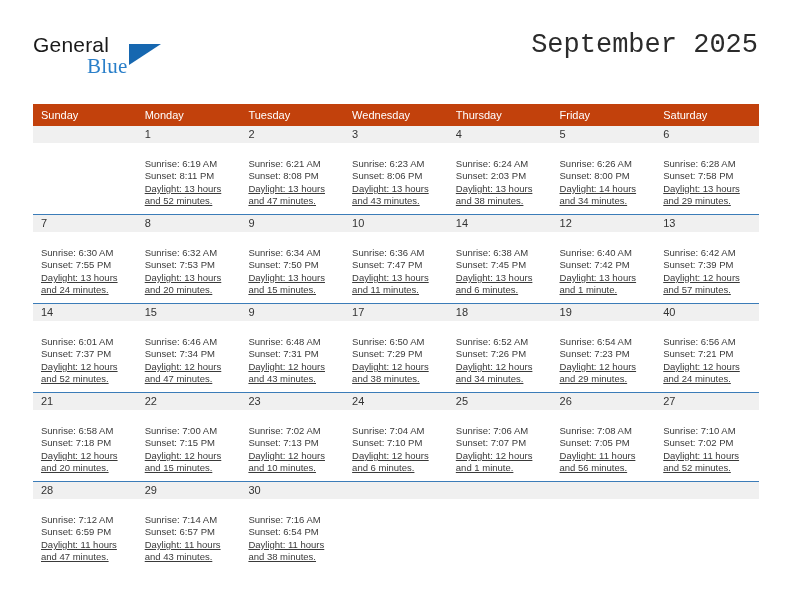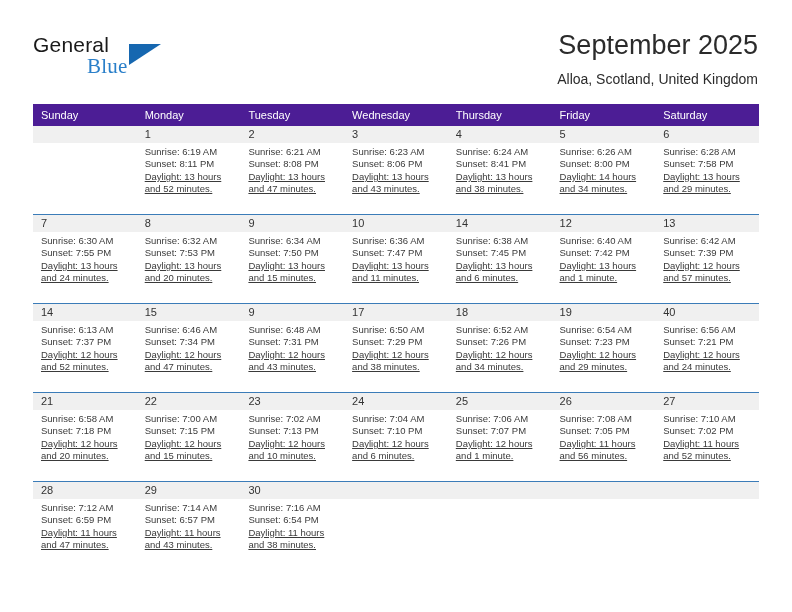--- a/index.html
+++ b/index.html
@@ -67,41 +67,42 @@
     right: 34px;
     top: 29px;
     text-align: right;
   }
   .month-title {
     font-size: 27px;
     font-weight: normal;
     color: #2b2b2b;
     line-height: 32px;
     white-space: nowrap;
+    font-family: Liberation Mono, monospace;
   }
   .location {
     font-size: 14px;
     font-weight: normal;
     color: #2b2b2b;
     line-height: 20px;
     margin-top: 8px;
     white-space: nowrap;
   }
 
   
   .calendar {
     position: absolute;
     left: 33px;
     top: 104px;
     width: 726px;
     border-collapse: collapse;
     table-layout: fixed;
   }
   .calendar th {
-    background: #4c1d95;
+    background: #c2410c;
     color: #ffffff;
     font-size: 11px;
     font-weight: normal;
     text-align: left;
     padding: 5px 0 5px 8px;
     height: 19px;
     box-sizing: border-box;
     vertical-align: middle;
   }
   .calendar td {
@@ -127,21 +128,21 @@
     font-size: 11px;
     line-height: 17px;
     color: #333333;
     box-sizing: border-box;
     overflow: hidden;
   }
   .cell.empty .daynum-band {
     background: #f0f0f0;
   }
   .details {
-    padding: 3px 4px 0 8px;
+    padding: 15px 4px 0 8px;
     font-size: 9.5px;
     line-height: 12.4px;
     color: #3a3a3a;
   }
   .details div {
     white-space: nowrap;
   }
   .details .wrap {
     white-space: normal;
     text-decoration: underline;
@@ -155,21 +156,20 @@
   <div class="header">
 
     <div class="brand">
       <span class="brand-general">General</span>
       <span class="brand-flag"></span>
       <span class="brand-blue">Blue</span>
     </div>
 
     <div class="title-block">
       <div class="month-title">September 2025</div>
-      <div class="location">Alloa, Scotland, United Kingdom</div>
     </div>
 
   </div>
 
   <table class="calendar">
     <thead>
       <tr>
         <th>Sunday</th>
         <th>Monday</th>
         <th>Tuesday</th>
@@ -214,21 +214,21 @@
                 <div>Sunset: 8:06 PM</div>
                 <div class="wrap">Daylight: 13 hours and 43 minutes.</div>
               </div>
             </div>
           </td>
           <td>
             <div class="cell">
               <div class="daynum-band">4</div>
               <div class="details">
                 <div>Sunrise: 6:24 AM</div>
-                <div>Sunset: 8:41 PM</div>
+                <div>Sunset: 2:03 PM</div>
                 <div class="wrap">Daylight: 13 hours and 38 minutes.</div>
               </div>
             </div>
           </td>
           <td>
             <div class="cell">
               <div class="daynum-band">5</div>
               <div class="details">
                 <div>Sunrise: 6:26 AM</div>
                 <div>Sunset: 8:00 PM</div>
@@ -317,21 +317,21 @@
                 <div class="wrap">Daylight: 12 hours and 57 minutes.</div>
               </div>
             </div>
           </td>
         </tr>
         <tr class="week">
           <td>
             <div class="cell">
               <div class="daynum-band">14</div>
               <div class="details">
-                <div>Sunrise: 6:13 AM</div>
+                <div>Sunrise: 6:01 AM</div>
                 <div>Sunset: 7:37 PM</div>
                 <div class="wrap">Daylight: 12 hours and 52 minutes.</div>
               </div>
             </div>
           </td>
           <td>
             <div class="cell">
               <div class="daynum-band">15</div>
               <div class="details">
                 <div>Sunrise: 6:46 AM</div>

